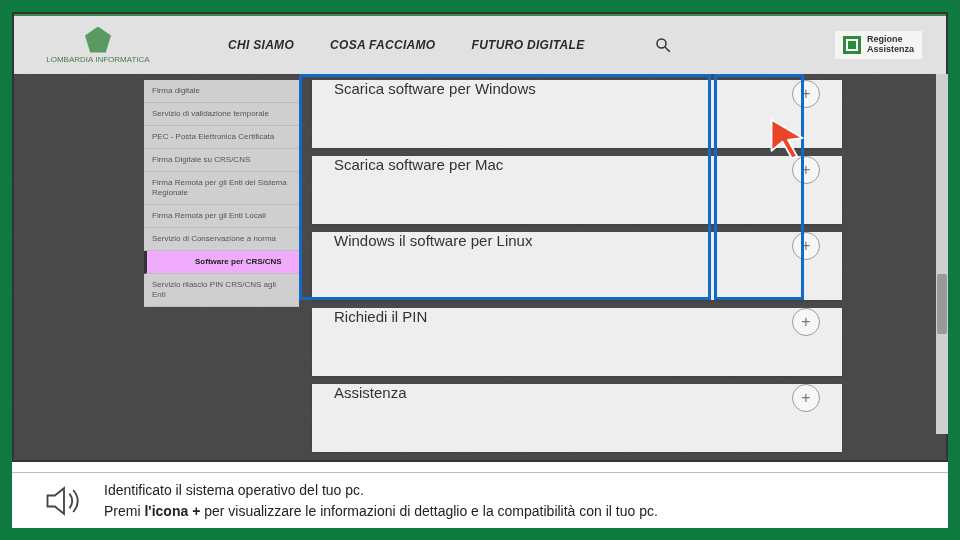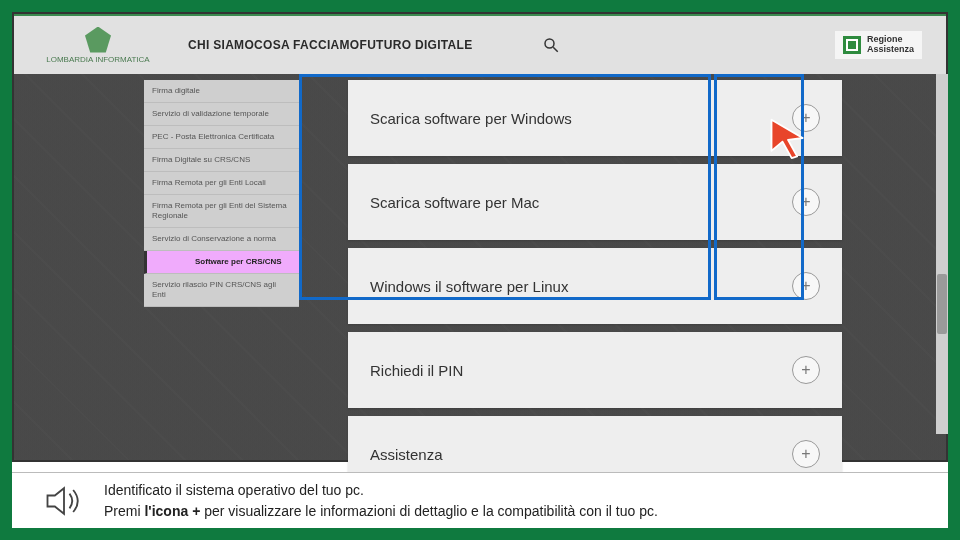--- a/index.html
+++ b/index.html
@@ -31,21 +31,21 @@
   .topbar {
     position: absolute; top:0; left:0; right:0; height:60px;
     background:#e1e1e1;
     border-top: 2px solid #3a8a4f;
     display:flex; align-items:center;
     padding: 0 24px;
     gap: 30px;
   }
   .logo-block { display:flex; flex-direction:column; align-items:center; font-size:8px; color:#4a7a50; width:120px;}
   .logo-glyph { width:26px; height:26px; background:#5a9a60; clip-path: polygon(50% 0,100% 35%,80% 100%,20% 100%,0 35%); margin-bottom:2px;}
-  .navlinks { display:flex; }
+  .navlinks { display:flex; gap:36px; margin-left:40px;font-style:italic;}
   .navlinks span { font-size:12px; font-weight:700; color:#2a2a2a; letter-spacing:0.3px; }
   .search { margin-left:40px; width:18px; height:18px; }
   .search svg { width:18px; height:18px; stroke:#333; }
   .regione { margin-left:auto; display:flex; align-items:center; gap:6px; background:#f5f5f5; padding:4px 8px;font-weight:bold;}
   .regione .flag { width:18px; height:18px; background:#2e8b3e; position:relative;}
   .regione .flag::after{content:"";position:absolute;inset:3px;border:2px solid #fff;}
   .regione span{ font-size:9px; line-height:1.1; color:#333;}
 
   .sidebar {
     position:absolute; left:130px; top:66px; width:155px;
@@ -56,24 +56,23 @@
     padding:6px 8px; border-bottom:1px solid #bdbdbd;
     line-height:1.25;
   }
   .sidebar .item.active { background:#f0abfc; color:#222; font-weight:700; border-left:3px solid #333;padding-left:48px; }
 
   .main {
     position:absolute; left:298px; top:66px; width:530px;
     display:flex; flex-direction:column; gap:8px;
   }
   .accordion {
-    background:#eeeeee; height:76px; display:flex; align-items:center;
+    background:#eeeeee; height:68px; display:flex; 
     justify-content:space-between; padding:0 22px;
     box-shadow: 0 1px 2px rgba(0,0,0,0.15);
-    margin-left: 36px;
   }
   .accordion .title { font-size:15px; color:#333; }
   .plus {
     width:28px; height:28px; border:1px solid #999; border-radius:50%;
     display:flex; align-items:center; justify-content:center;
     color:#777; font-size:16px; background:#f7f7f7;
   }
   
   .hl-big {
     position:absolute; border:3px solid #1169c9;
@@ -135,22 +134,22 @@
         <div class="flag"></div>
         <span><span>Regione</span><br><span>Assistenza</span></span>
       </div>
     </div>
 
     <div class="sidebar">
       <div class="item">Firma digitale</div>
       <div class="item">Servizio di validazione temporale</div>
       <div class="item">PEC - Posta Elettronica Certificata</div>
       <div class="item">Firma Digitale su CRS/CNS</div>
+      <div class="item">Firma Remota per gli Enti del Sistema Regionale</div>
       <div class="item">Firma Remota per gli Enti Locali</div>
-      <div class="item">Firma Remota per gli Enti del Sistema Regionale</div>
       <div class="item">Servizio di Conservazione a norma</div>
       <div class="item active">Software per CRS/CNS</div>
       <div class="item">Servizio rilascio PIN CRS/CNS agli Enti</div>
     </div>
 
     <div class="main">
       <div class="accordion">
         <span class="title">Scarica software per Windows</span>
         <span class="plus">+</span>
       </div>

